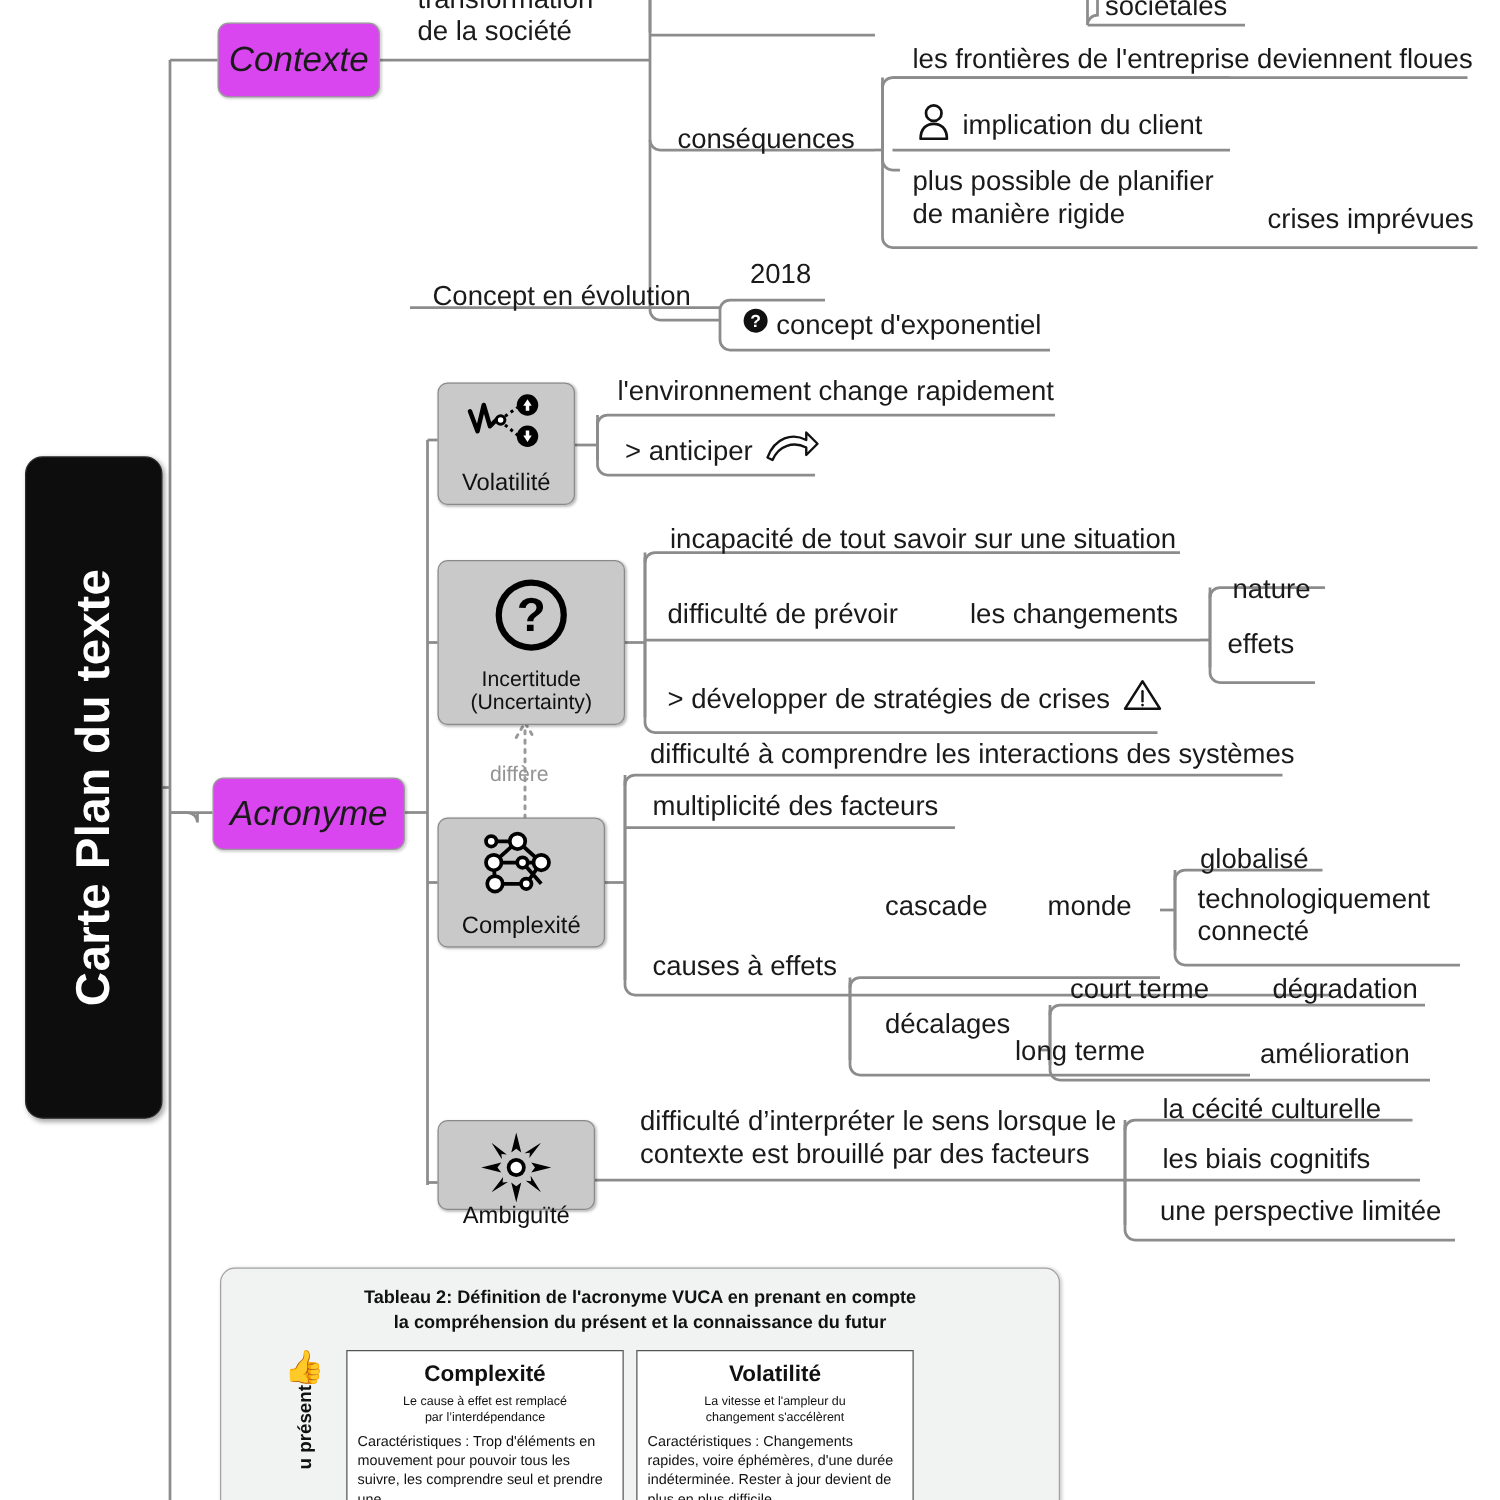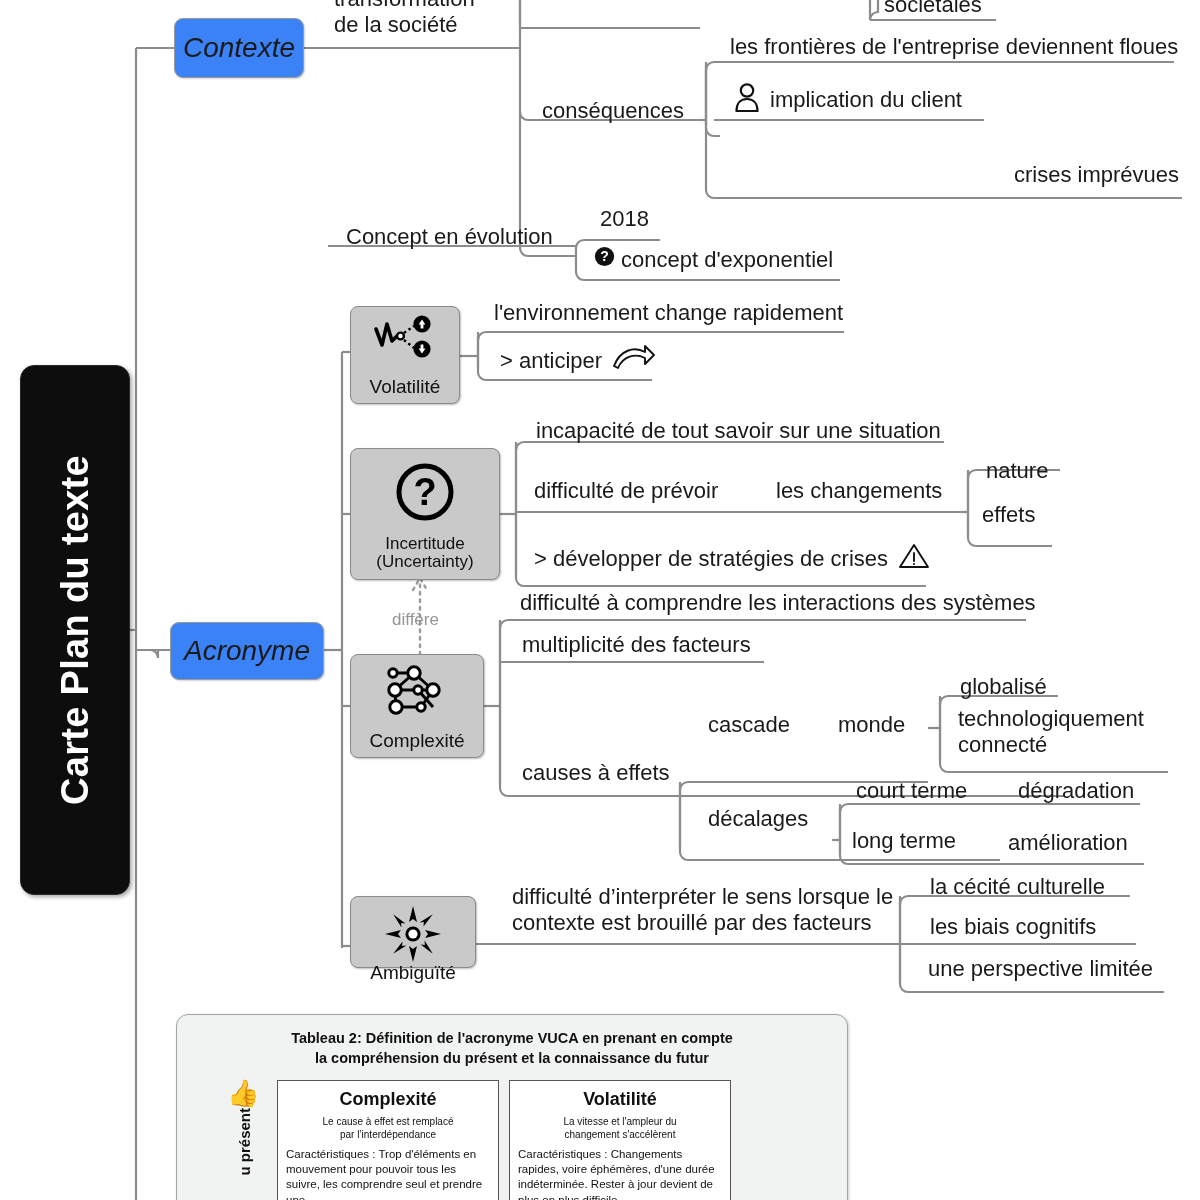--- a/index.html
+++ b/index.html
@@ -19,21 +19,21 @@
     background:#0d0d0d;border:1px solid #2b2b2b;border-radius:14px;
     box-shadow:2px 2px 4px rgba(0,0,0,.35);
     display:flex;align-items:center;justify-content:center;
   }
   .root .rtxt{
     color:#fff;font-weight:bold;font-size:38px;letter-spacing:.3px;
     writing-mode:vertical-rl;transform:rotate(180deg);white-space:nowrap;
   }
 
   .pill{
-    background:#3b82f6;border:1.4px solid #9a9a9a;border-radius:9px;
+    background:#d946ef;border:1.4px solid #9a9a9a;border-radius:9px;
     display:flex;align-items:center;justify-content:center;
     font-style:italic;font-size:28px;color:#1a1a1a;
     box-shadow:1px 1px 2px rgba(0,0,0,.18);
   }
 
   .vnode{
     background:#c9c9c9;border:1.4px solid #8a8a8a;border-radius:8px;
     box-shadow:1px 1px 2px rgba(0,0,0,.25);
     display:flex;flex-direction:column;align-items:center;justify-content:flex-start;
     padding-top:8px;
@@ -196,20 +196,24 @@
   <div class="leaf" style="left:734px;top:82px;display:flex;align-items:center;gap:10px;">
     <span class="ico">
       <svg width="26" height="30" viewBox="0 0 26 30" aria-hidden="true">
         <circle cx="13" cy="8.5" r="6.2" fill="none" stroke="#111" stroke-width="2.2"></circle>
         <path d="M2.5,29 C2.5,20.5 7.5,17 13,17 C18.5,17 23.5,20.5 23.5,29 Z" fill="none" stroke="#111" stroke-width="2.2" stroke-linejoin="round"></path>
       </svg>
     </span>
     <span>implication du client</span>
   </div>
 
+  <div class="leaf wrap" style="left:730px;top:132px;width:280px;">
+    <div>plus possible de planifier</div>
+    <div>de manière rigide</div>
+  </div>
 
   <div class="leaf" style="left:1014px;top:162px;">
     <span>crises imprévues</span>
   </div>
 
   <div class="leaf" style="left:346px;top:224px;">
     <span>Concept en évolution</span>
   </div>
 
   <div class="leaf" style="left:600px;top:206px;">
@@ -363,21 +367,21 @@
   </div>
 
   <div class="leaf" style="left:856px;top:778px;">
     <span>court terme</span>
   </div>
 
   <div class="leaf" style="left:1018px;top:778px;">
     <span>dégradation</span>
   </div>
 
-  <div class="leaf" style="left:852px;top:828px;text-align:center;">
+  <div class="leaf" style="left:812px;top:828px;text-align:center;">
     <span>long terme</span>
   </div>
 
   <div class="leaf" style="left:1008px;top:830px;">
     <span>amélioration</span>
   </div>
 
   <div class="node vnode" style="left:350px;top:896px;width:126px;height:72px;">
     <span class="vico">
       <svg width="58" height="58" viewBox="0 0 58 58" aria-hidden="true">

